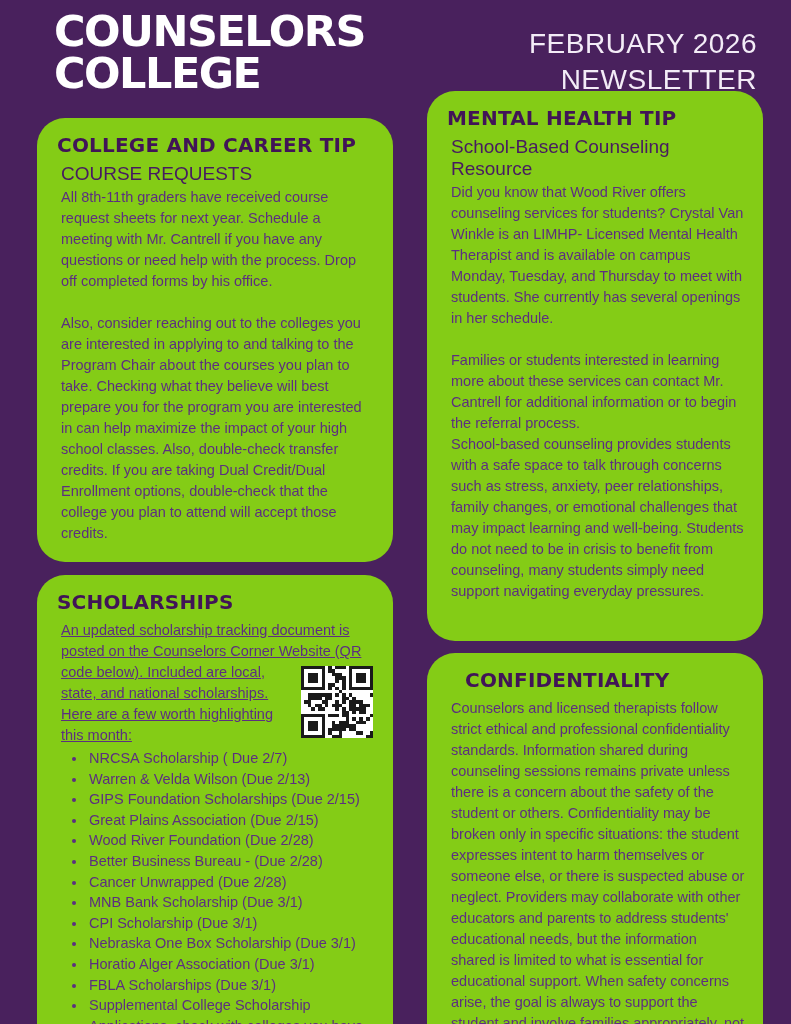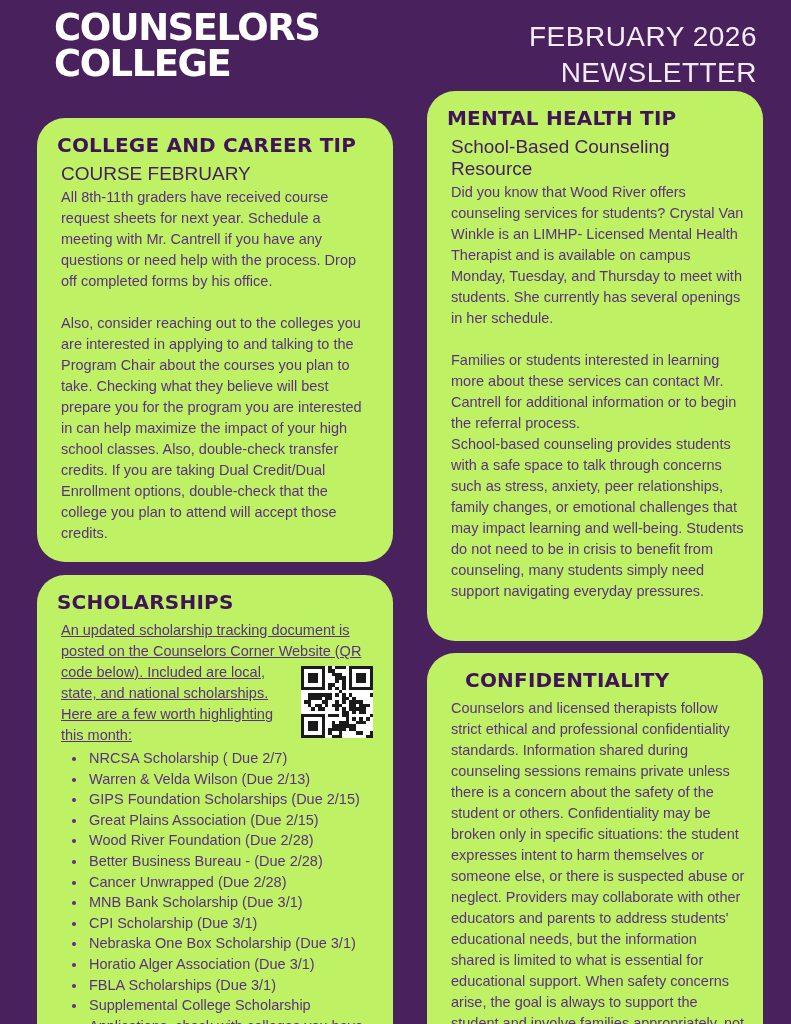--- a/index.html
+++ b/index.html
@@ -4,32 +4,32 @@
 <style>
   html,body{margin:0;padding:0;}
   body{
     width:791px;height:1024px;position:relative;overflow:hidden;
     background:#49215D;
     font-family:"Liberation Sans",sans-serif;
   }
   .masthead-title{
     position:absolute;left:54px;top:10px;color:#FFFFFF;
     font-family:"DejaVu Sans",sans-serif;font-weight:800;
-    font-size:37px;line-height:0.98;letter-spacing:-1.5px;
+    font-size:43px;line-height:0.98;letter-spacing:-1.5px;
   }
   .masthead-date{
-    position:absolute;right:34px;top:19px;color:#F3ECF7;
+    position:absolute;right:34px;top:26px;color:#F3ECF7;
     font-family:"Liberation Sans",sans-serif;font-weight:400;
     font-size:28px;line-height:1.3;text-align:right;letter-spacing:0.5px;
   }
   .col{position:absolute;display:flex;flex-direction:column;}
   .col-left{left:37px;top:118px;width:356px;gap:13px;}
   .col-right{left:427px;top:91px;width:336px;gap:12px;}
   .card{
-    background:#bef264;border-radius:28px;box-sizing:border-box;
+    background:#84cc16;border-radius:28px;box-sizing:border-box;
     padding:15px 18px 18px 24px;
   }
   .card-title{
     font-family:"DejaVu Sans",sans-serif;font-weight:800;
     font-size:20px;color:#411457;letter-spacing:0.2px;
     margin:0 0 6px -4px;
   }
   .card-title.indented{margin-left:14px;}
   .subhead{
     font-weight:400;font-size:19px;color:#471B61;margin:0 0 2px 0;
@@ -59,21 +59,21 @@
 </div>
 <div class="masthead-date">
   <div>FEBRUARY 2026</div>
   <div>NEWSLETTER</div>
 </div>
 
 <div class="col col-left">
 
   <div class="card">
     <h2 class="card-title">COLLEGE AND CAREER TIP</h2>
-    <div class="subhead">COURSE FEBRUARY</div>
+    <div class="subhead">COURSE REQUESTS</div>
     <p class="body-p">All 8th-11th graders have received course request sheets for next year. Schedule a meeting with Mr. Cantrell if you have any questions or need help with the process. Drop off completed forms by his office.</p>
     <p class="body-p last">Also, consider reaching out to the colleges you are interested in applying to and talking to the Program Chair about the courses you plan to take. Checking what they believe will best prepare you for the program you are interested in can help maximize the impact of your high school classes. Also, double-check transfer credits. If you are taking Dual Credit/Dual Enrollment options, double-check that the college you plan to attend will accept those credits.</p>
   </div>
 
   <div class="card">
     <h2 class="card-title">SCHOLARSHIPS</h2>
     <span class="qr-spacer"></span>
     <span class="qr-box">
       <svg id="qr-svg" viewBox="0 0 21 21" shape-rendering="crispEdges" xmlns="http://www.w3.org/2000/svg">
           <rect x="0" y="0" width="1" height="1" fill="#1a1a1a"></rect>

